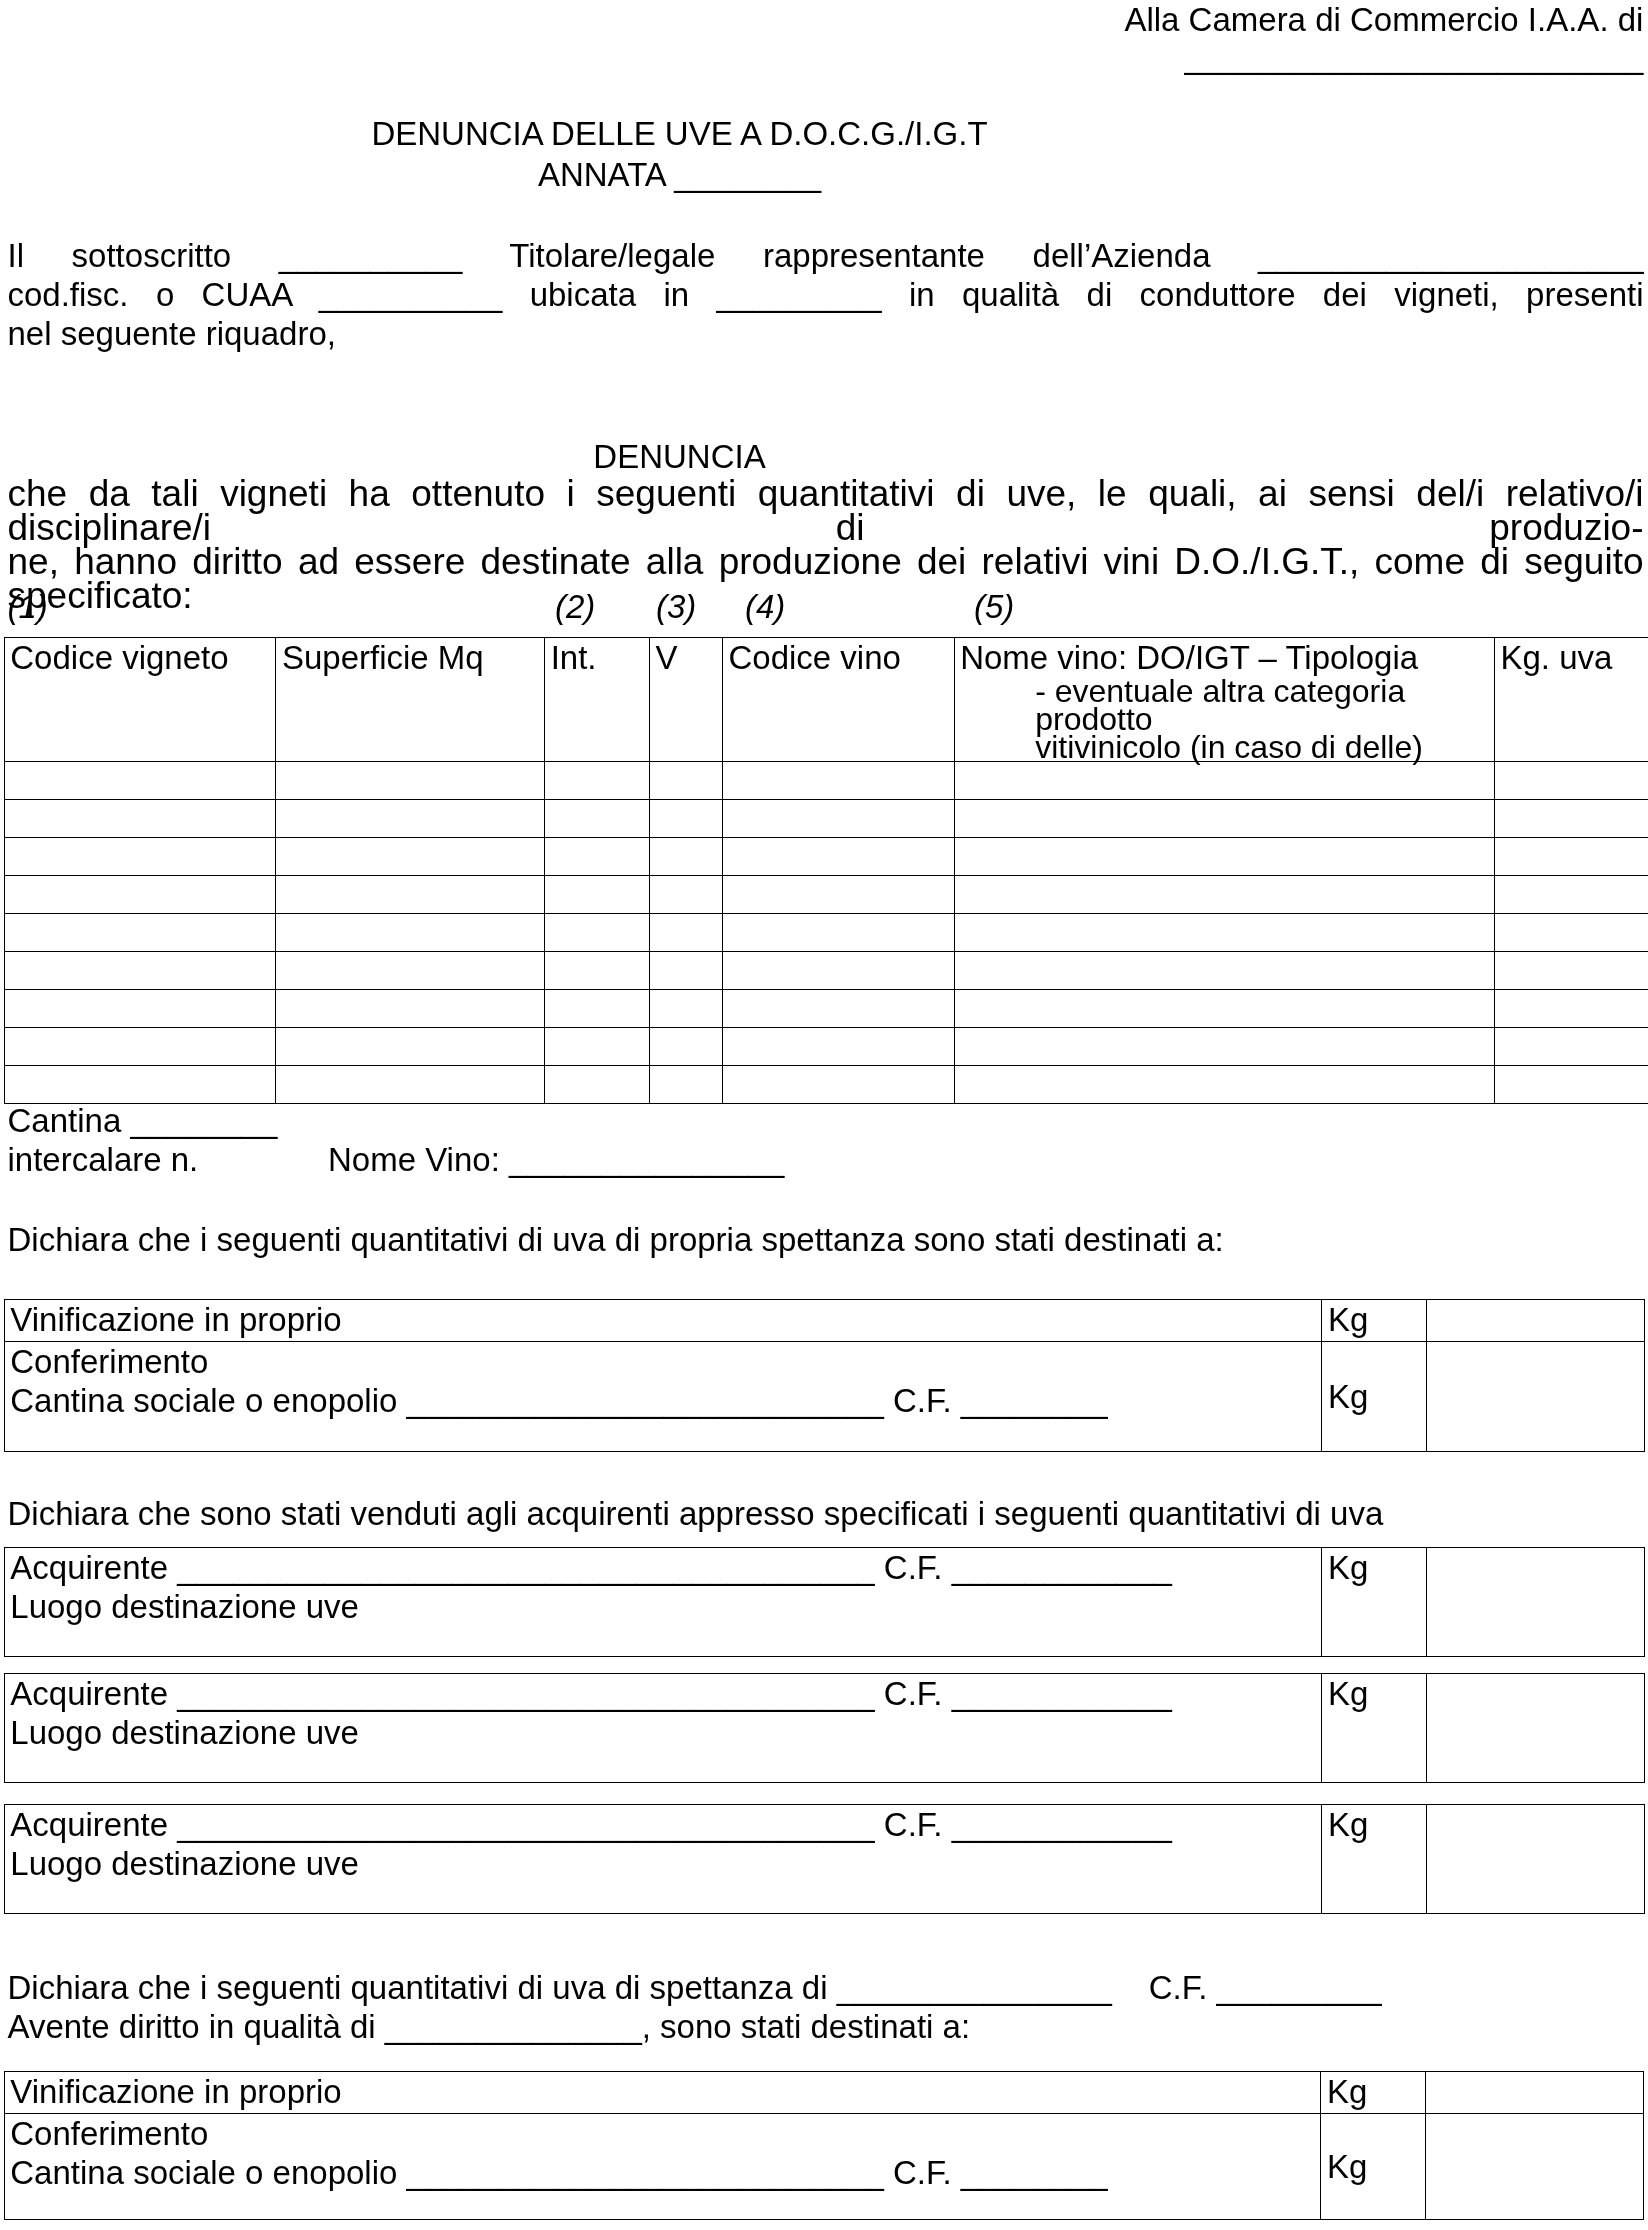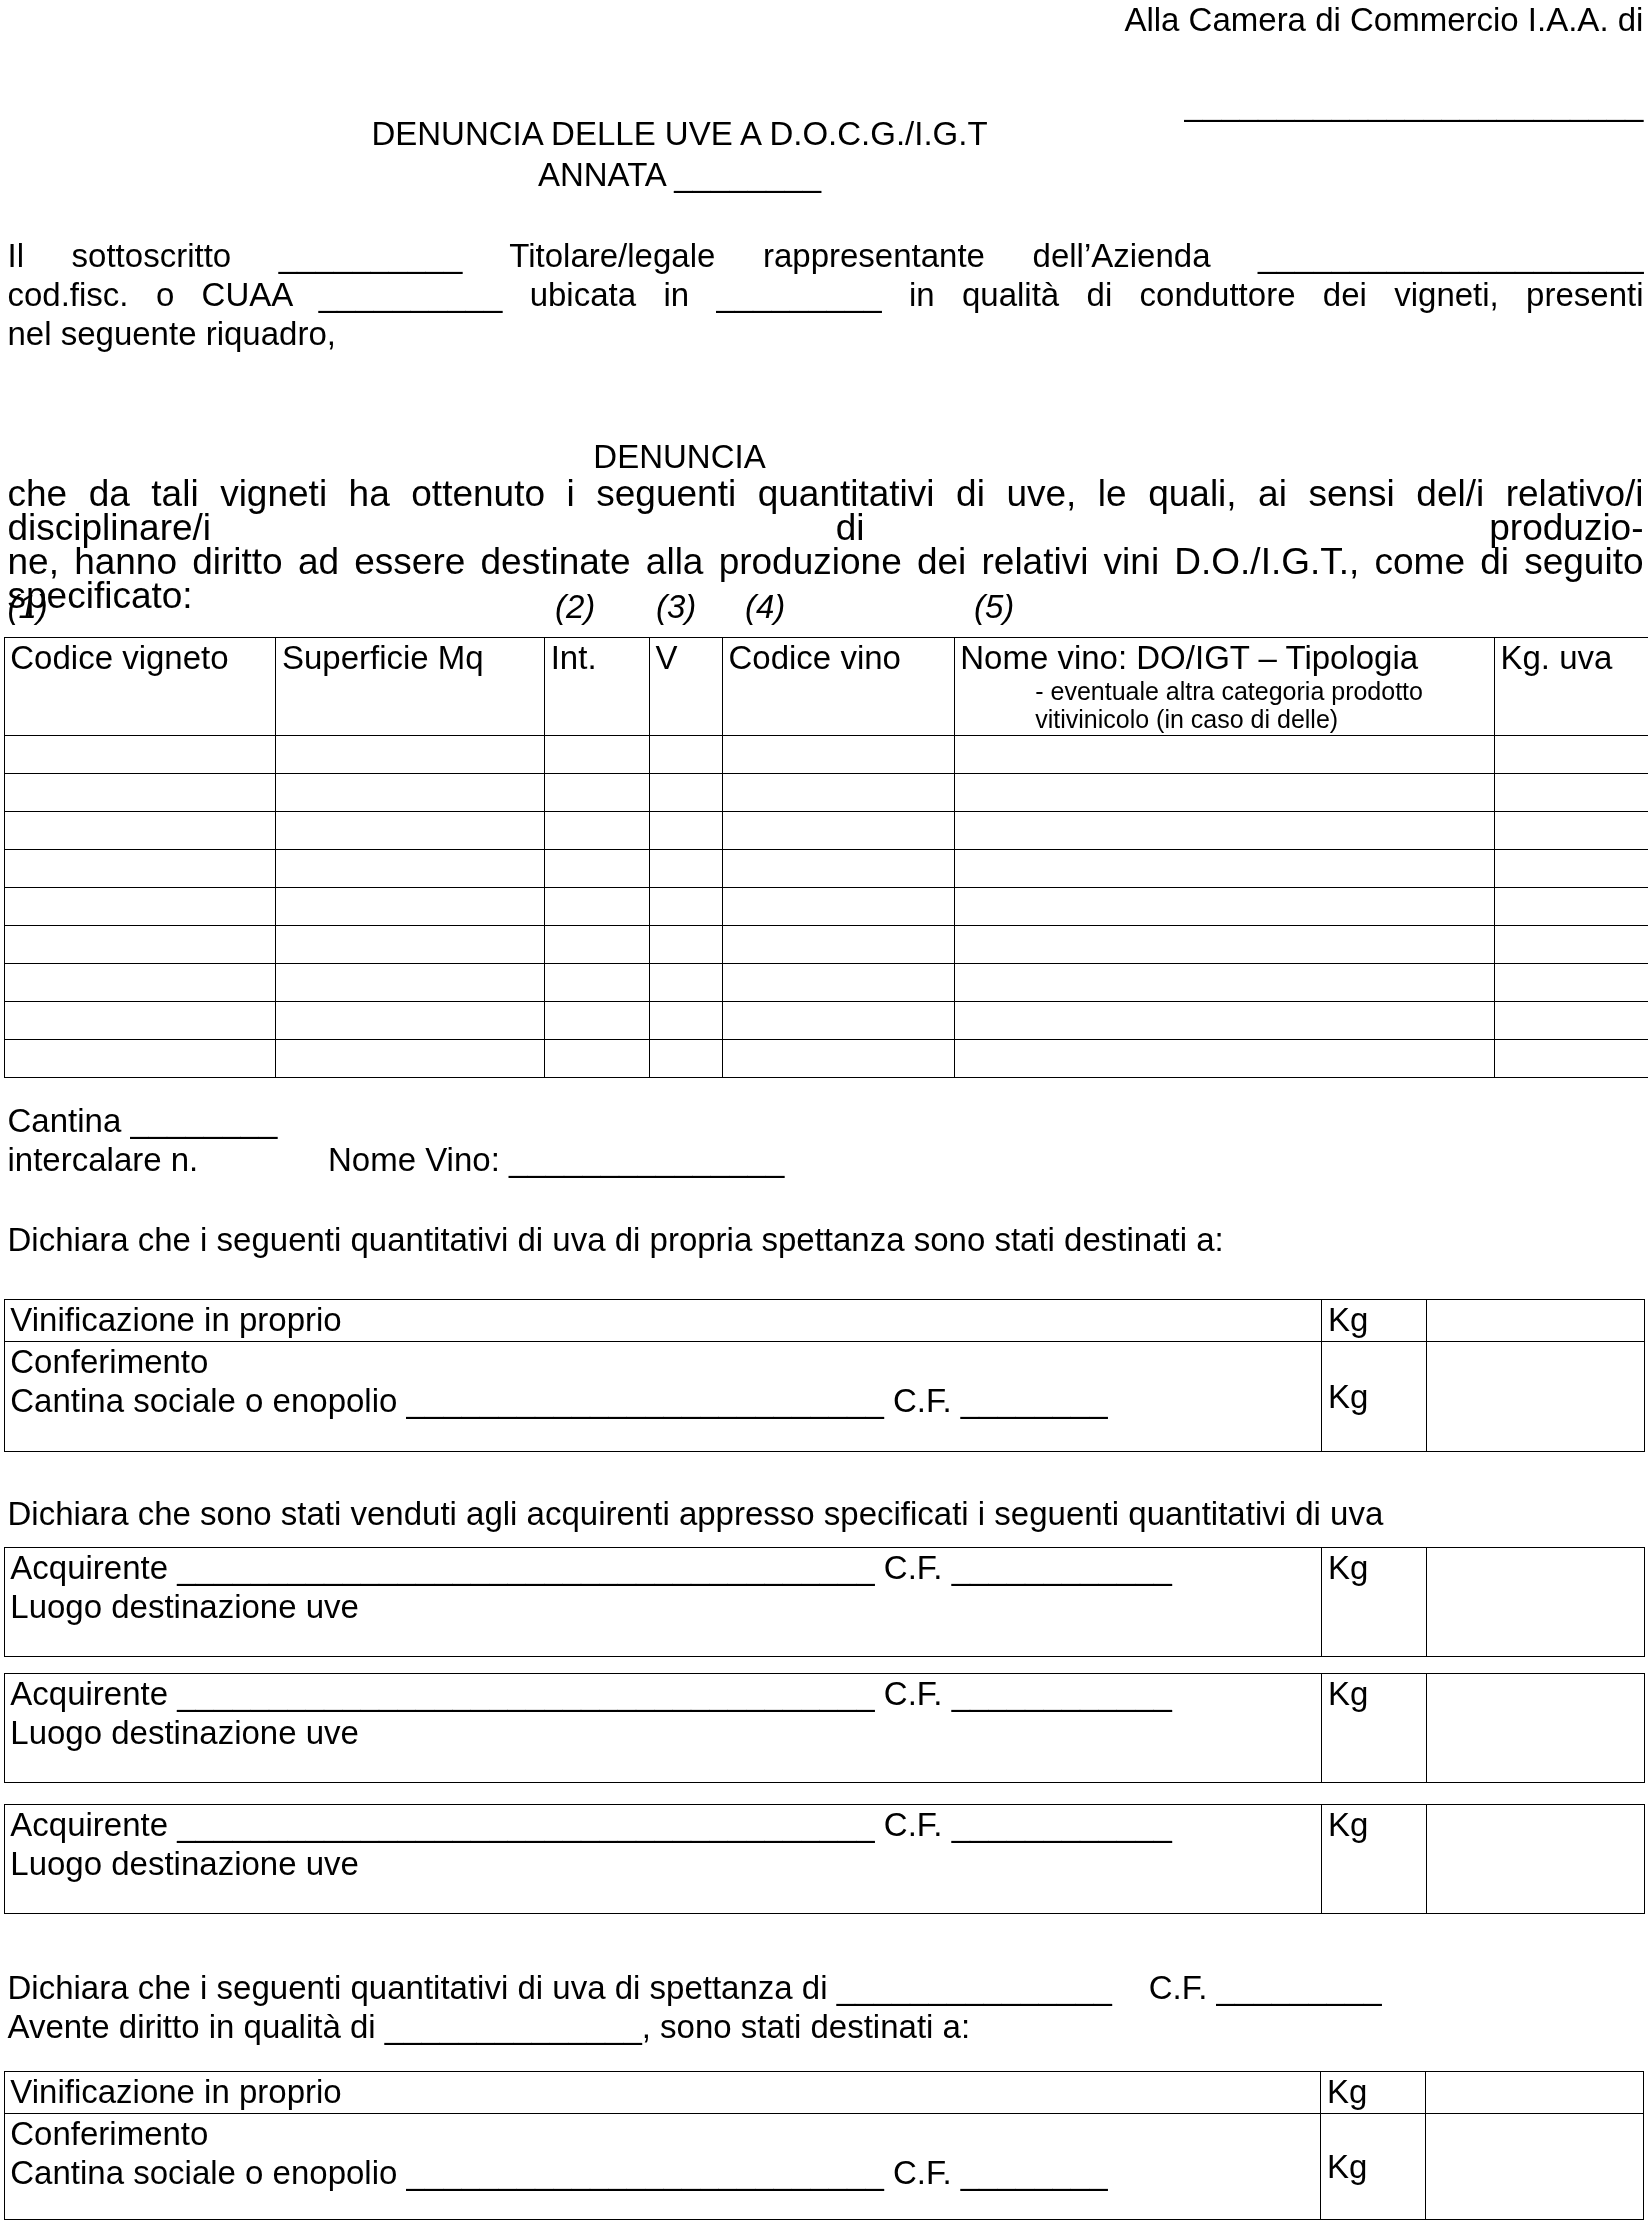--- a/index.html
+++ b/index.html
@@ -14,31 +14,31 @@
     .para { left: 7.5px; width: 1636px; text-align: justify; text-align-last: left; }
     .para .line { display: block; text-align: justify; text-align-last: justify; }
     .para .line.last { text-align-last: left; }
     .small { font-size: 37px; line-height: 34px; }
     .colnum { top: 587px; font-style: italic; }
     table { border-collapse: collapse; position: absolute; }
     td { border: 1.9px solid #000; padding: 0 5.6px; vertical-align: top; font-size: 33px; line-height: 39px; }
     .main-table { left: 3.7px; top: 637px; width: 1645px; padding-left: 44px; }
     .main-table tr.hdr td { height: 97px; }
     .main-table tr.row td { height: 37px; }
-    .sub { font-size: 25px; line-height: 28px; padding-left: 75px; display: block; }
+    .sub { font-size: 32px; line-height: 28px; padding-left: 75px; display: block; }
     .box-table { left: 3.7px; width: 1641px; }
     .box-table td.kg { width: 92px; }
     .box-table td.val { width: 206px; }
   </style>
 </head>
 <body>
 
 <div class="abs right-block">
   <div style="position:absolute; right:0; top:0; white-space:nowrap;">Alla Camera di Commercio I.A.A. di</div>
-  <div style="position:absolute; right:0; top:37px; white-space:nowrap;margin-top:47px;">_________________________</div>
+  <div style="position:absolute; right:0; top:37px; white-space:nowrap;">_________________________</div>
 </div>
 
 <div class="abs center" style="top:114px;">DENUNCIA DELLE UVE A D.O.C.G./I.G.T</div>
 <div class="abs center" style="top:155px;">ANNATA ________</div>
 
 <div class="abs para" style="top:236px;">
   <span class="line">Il sottoscritto __________ Titolare/legale rappresentante dell’Azienda _____________________</span>
   <span class="line">cod.fisc. o CUAA __________ ubicata in _________ in qualità di conduttore dei vigneti, presenti</span>
   <span class="line last">nel seguente riquadro,</span>
 </div>

